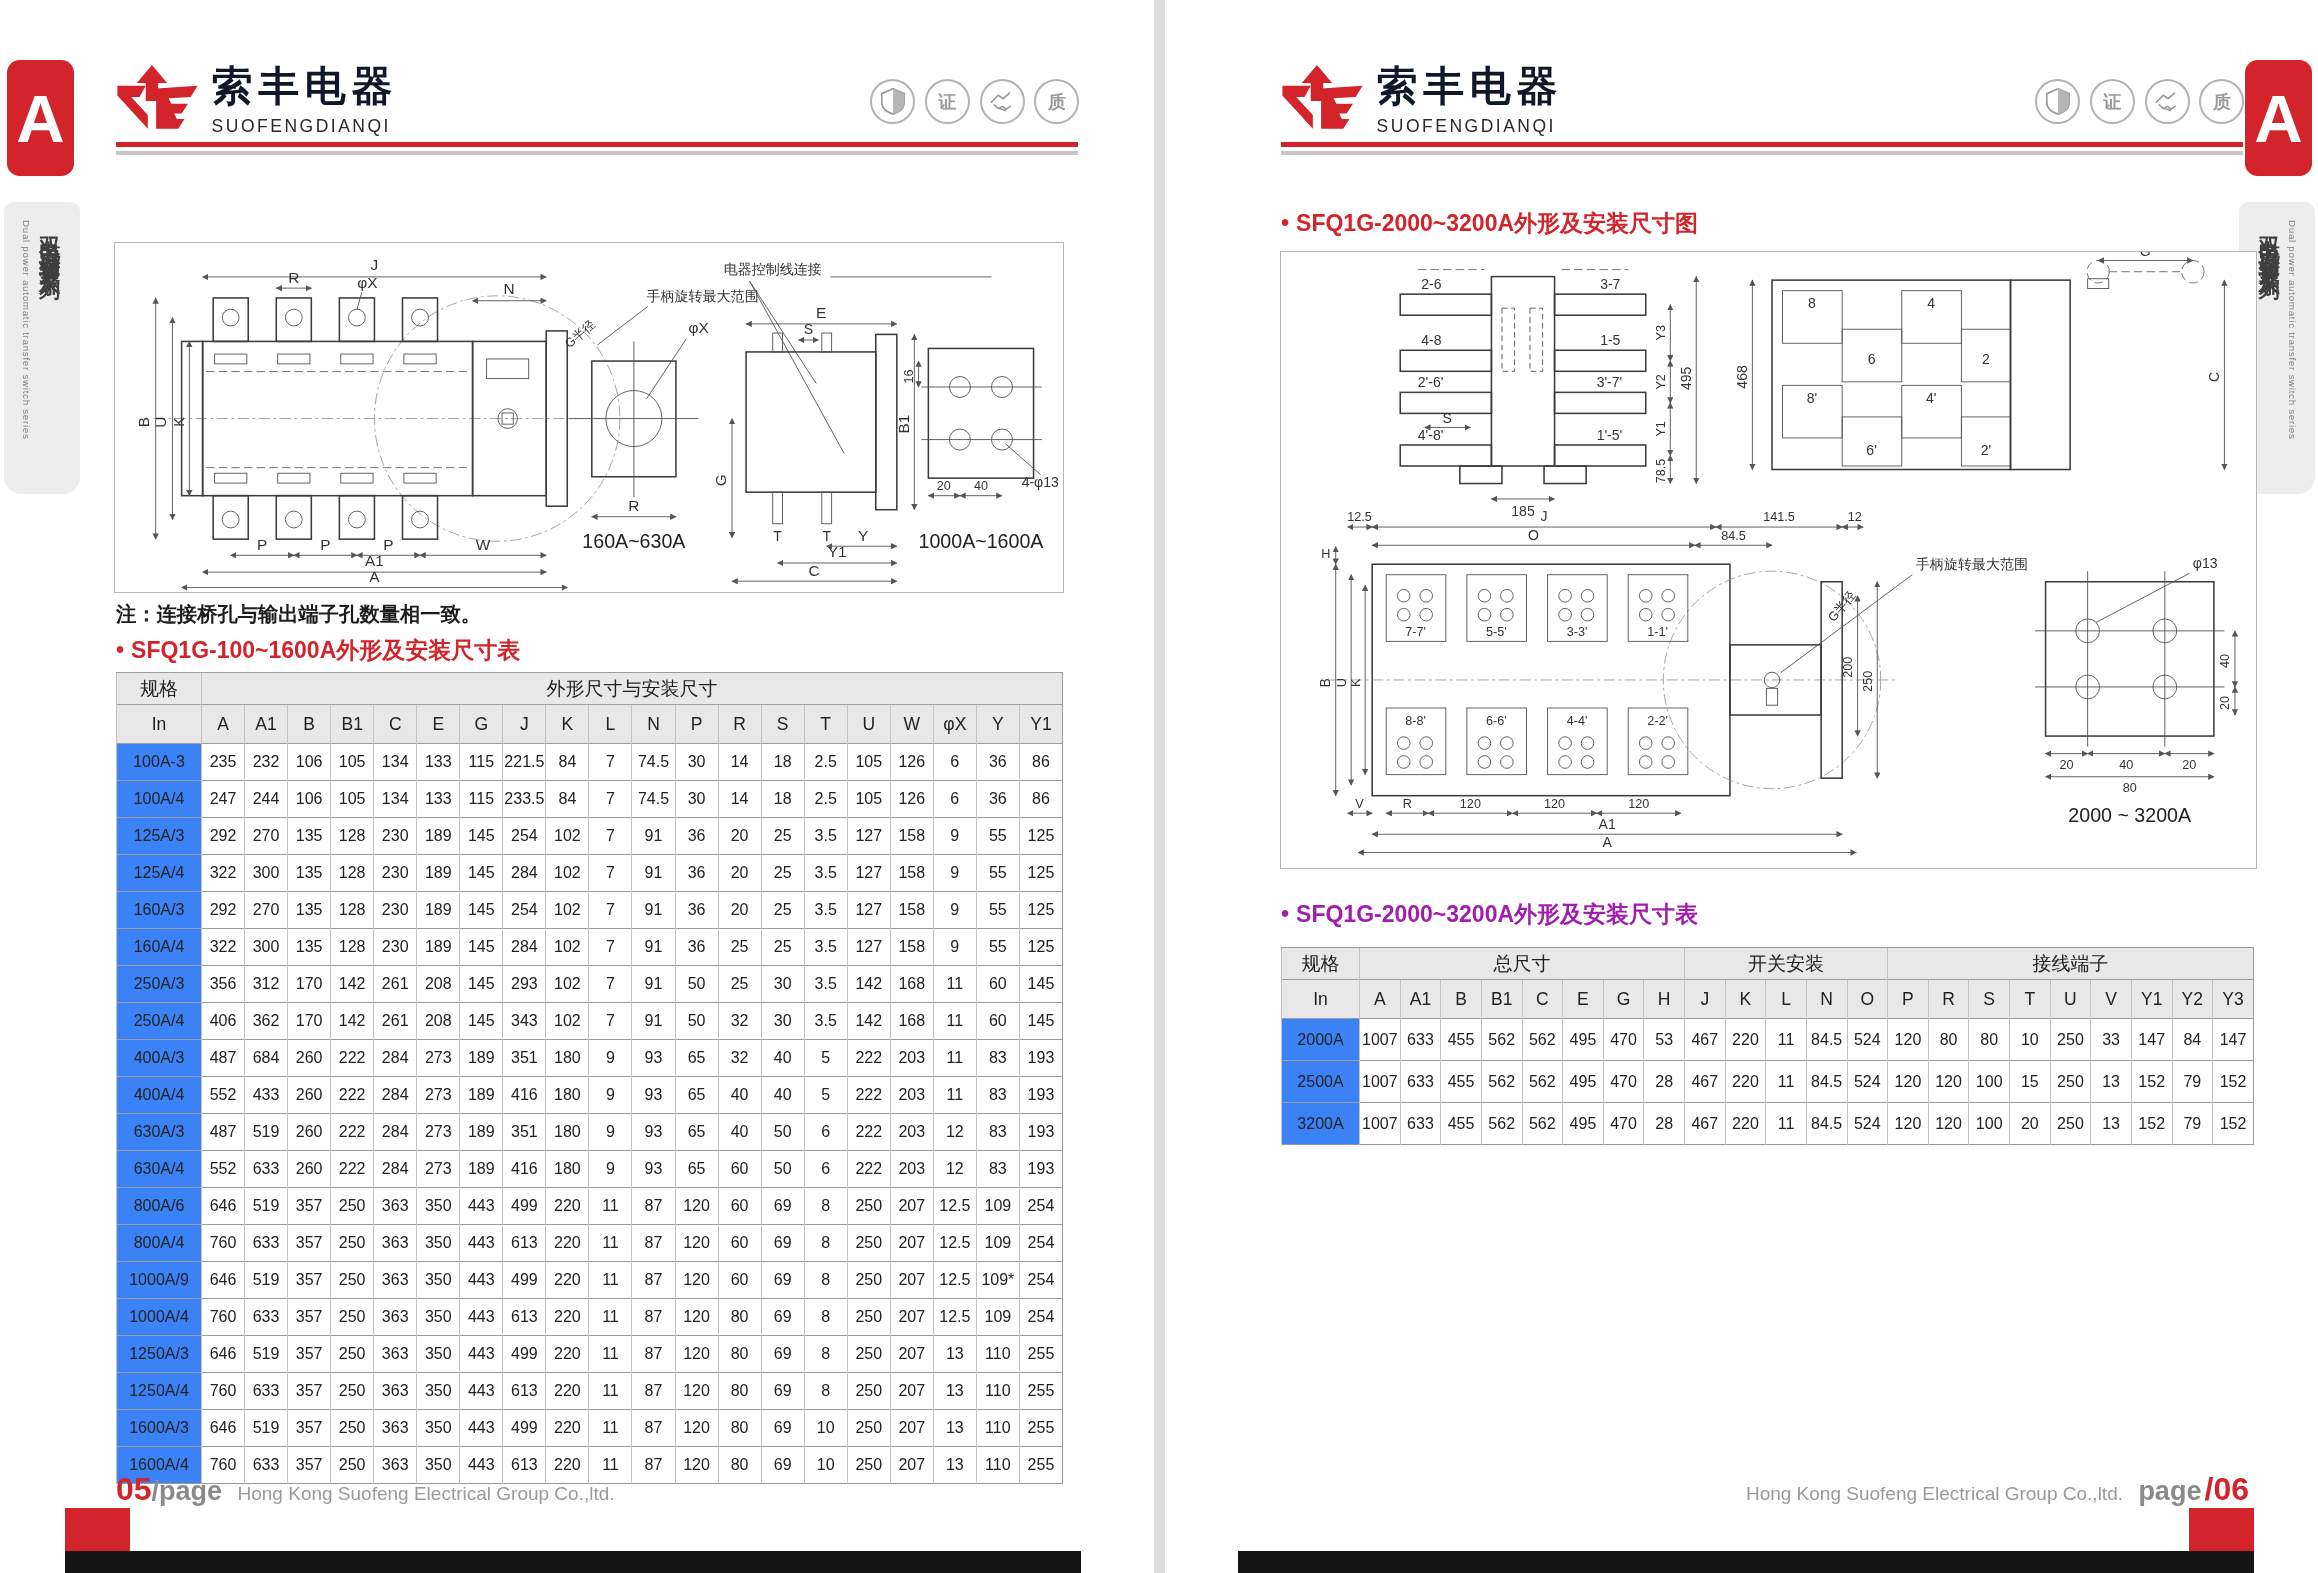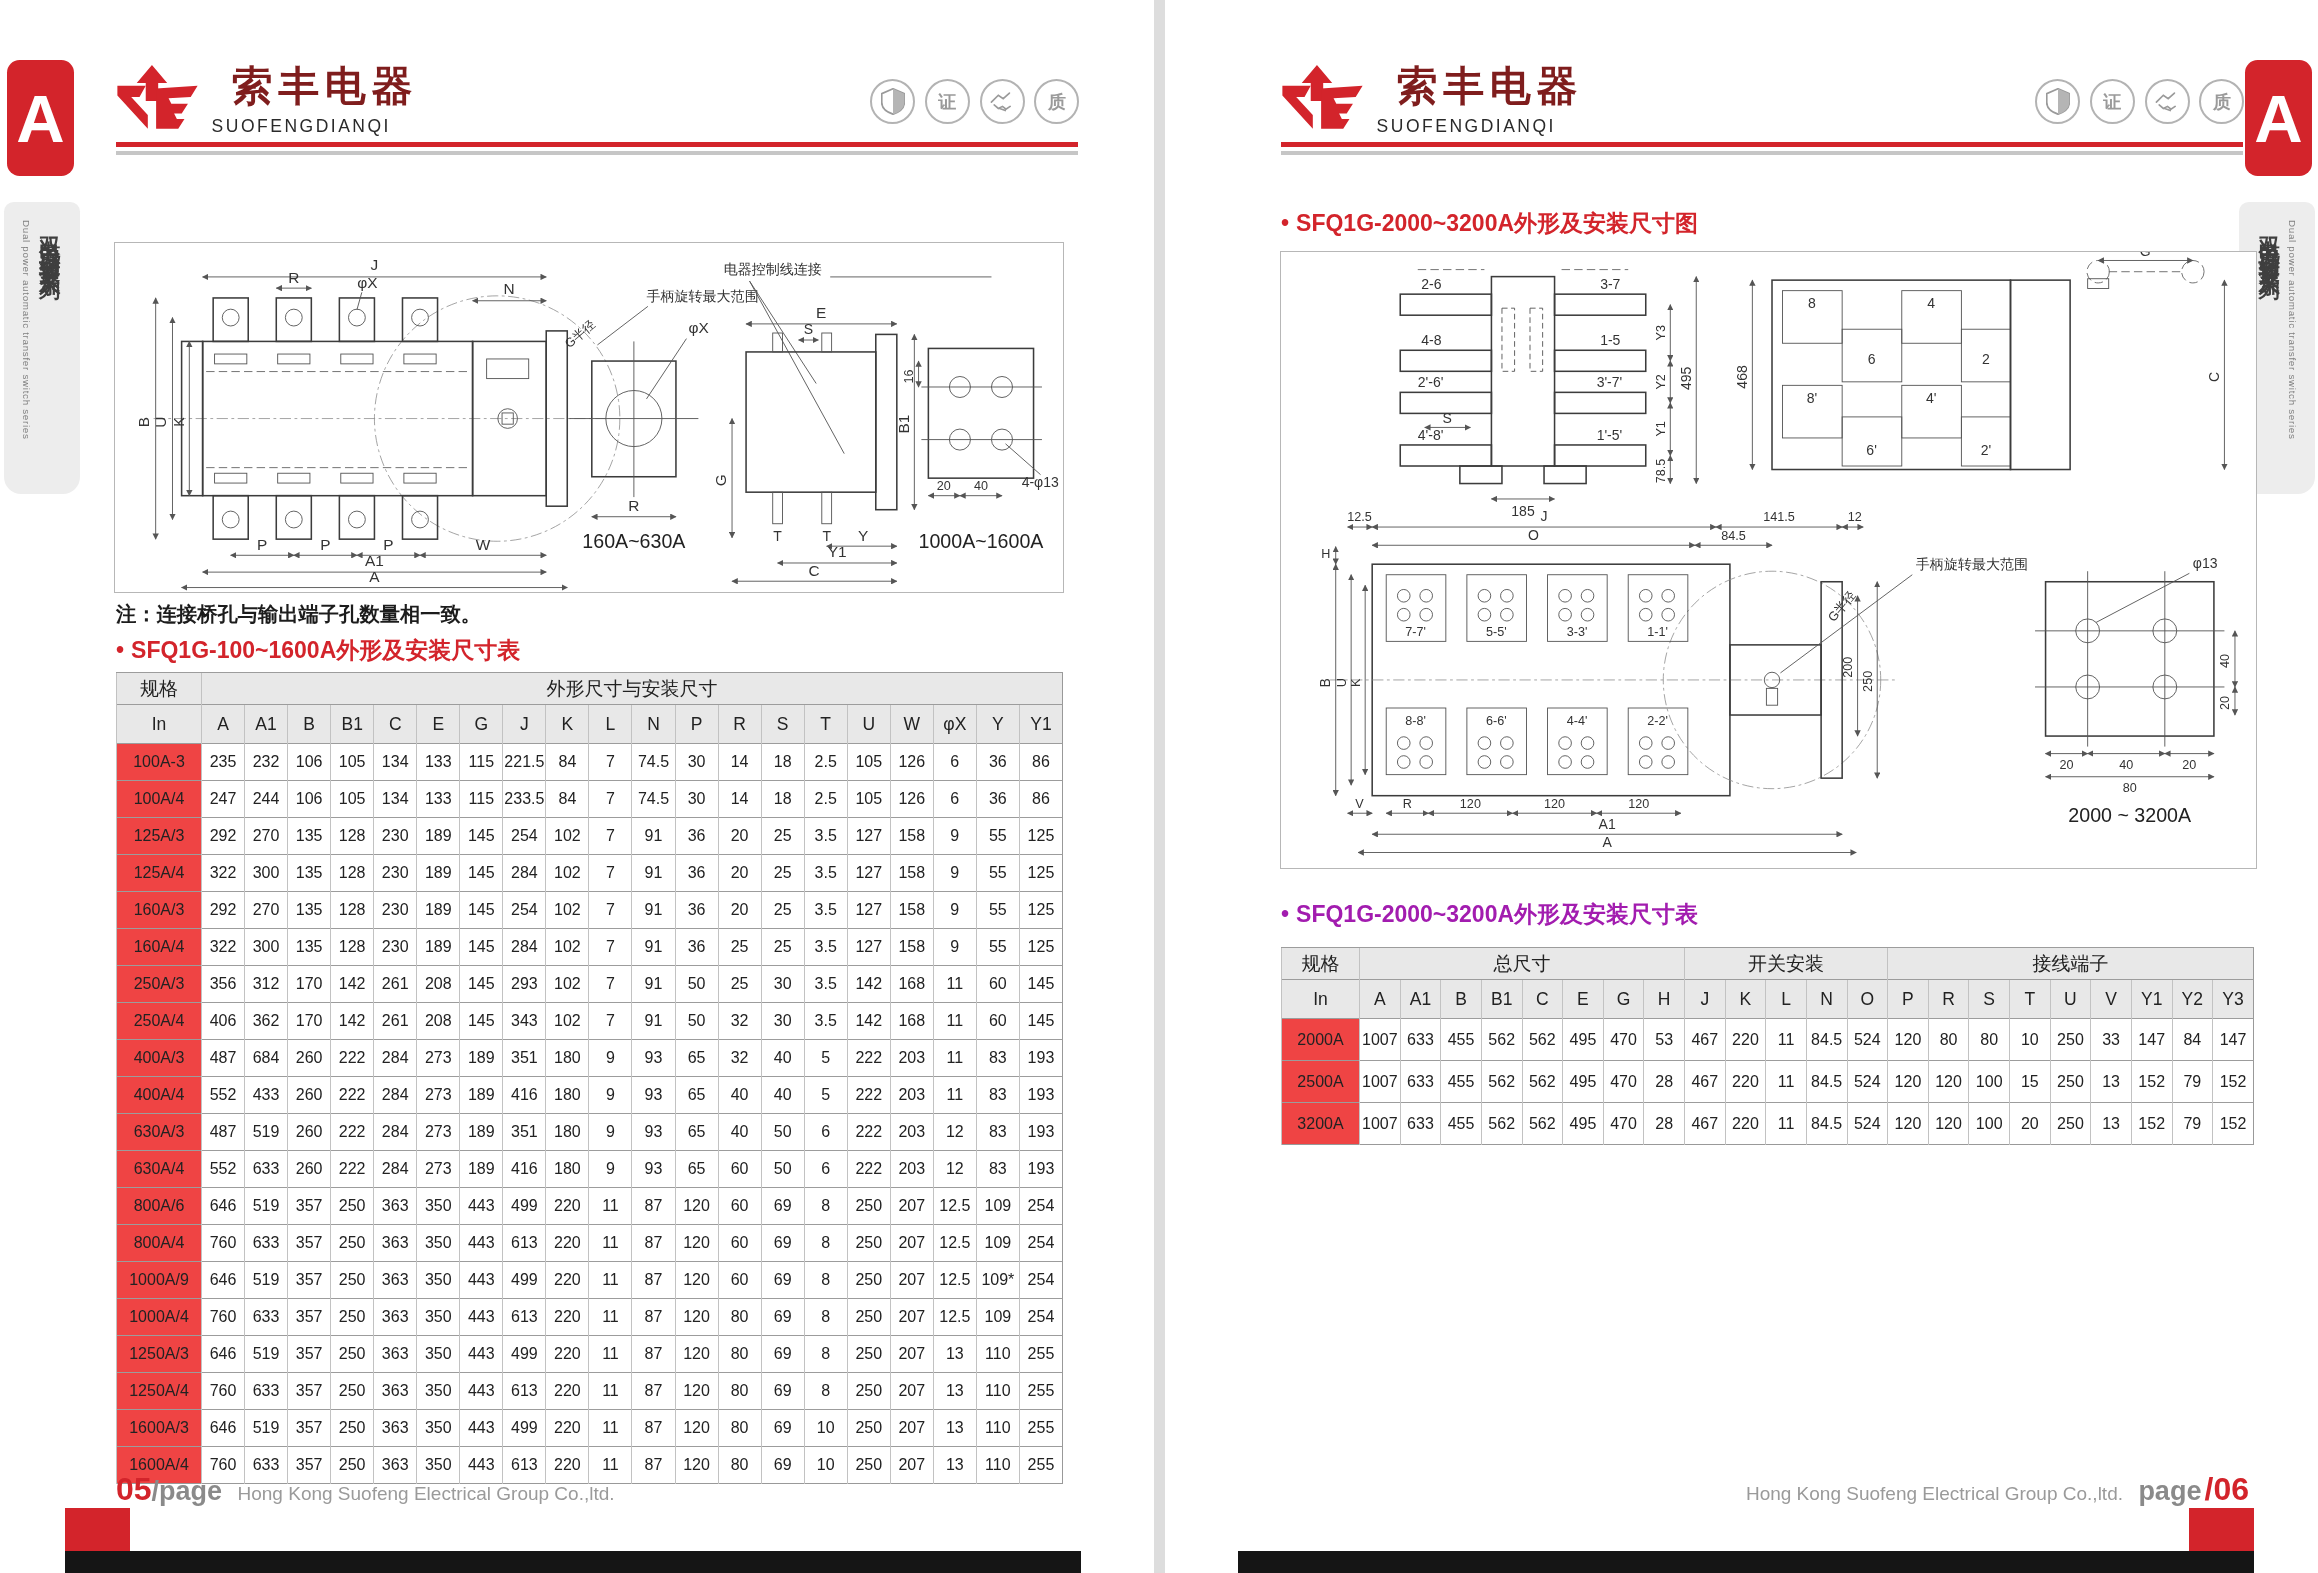--- a/index.html
+++ b/index.html
@@ -13,21 +13,21 @@
   .divider{position:absolute;top:0;left:1154px;width:11.2px;height:1573px;background:#dddddd;}
 
   
   .a-tab{position:absolute;top:60px;width:67px;height:116px;border-radius:12.6px;
     color:#fff;font-weight:bold;font-size:67px;display:flex;align-items:center;justify-content:center;}
   #pageL .a-tab{left:7px;}
   #pageR .a-tab{right:7px;}
 
   
   .logo-wrap{position:absolute;top:65px;left:116px;display:flex;align-items:flex-start;gap:12.6px;}
-  .logo-text .cn{font-size:41px;font-weight:bold;letter-spacing:5.6px;color:#7f1d1d;line-height:1.05;margin-left:20px;}
+  .logo-text .cn{font-size:41px;font-weight:bold;letter-spacing:5.6px;color:#0f172a;line-height:1.05;}
   .logo-text .en{font-size:17.5px;letter-spacing:2.5px;color:#2a2a2a;margin-top:8px;}
   .rule-red{position:absolute;left:116px;width:962px;height:4.9px;}
   .rule-gray{position:absolute;left:116px;width:962px;height:3.5px;background:#c6c6c6;}
   .hicons{position:absolute;top:79px;left:870px;display:flex;gap:9.8px;}
   .hicon{width:41px;height:41px;border:2.1px solid #b3b3b3;border-radius:50%;
     display:flex;align-items:center;justify-content:center;color:#9a9a9a;font-size:18px;font-weight:bold;}
 
   
   .v-tab{position:absolute;top:202px;width:76px;height:292px;background:#ededed;
     display:flex;justify-content:center;gap:4.2px;padding-top:18px;box-sizing:border-box;}
@@ -43,21 +43,21 @@
   .draw-box{position:absolute;background:#fff;border:1.4px solid #b7b7b7;}
 
   
   table.dims{border-collapse:collapse;table-layout:fixed;font-size:16px;color:#222;
     border:1.4px solid #999;}
   table.dims th, table.dims td{border-left:0.7px solid #c2c2c2;border-top:1.1px solid #9c9c9c;
     text-align:center;padding:0;font-weight:normal;overflow:hidden;white-space:nowrap;}
   table.dims thead th{background:#e8e8e8;font-size:17.5px;}
   table.dims thead tr.grp th{height:31px;font-size:19px;}
   table.dims thead tr.cols th{height:38px;}
-  table.dims tbody th{background:#ef4444;}
+  table.dims tbody th{background:#3b82f6;}
   #tbl1{position:absolute;left:116px;top:672px;width:947px;}
   #tbl1 tbody th, #tbl1 tbody td{height:36px;}
   #tbl1 .spec-col{width:84px;}
   #tbl2{position:absolute;left:116px;top:947px;width:973px;}
   #tbl2 tbody th, #tbl2 tbody td{height:41px;}
   #tbl2 .spec-col{width:77px;}
 
   
   .footer{position:absolute;top:1471px;display:flex;align-items:baseline;gap:15.4px;white-space:nowrap;}
   #pageL .footer{left:116px;}

